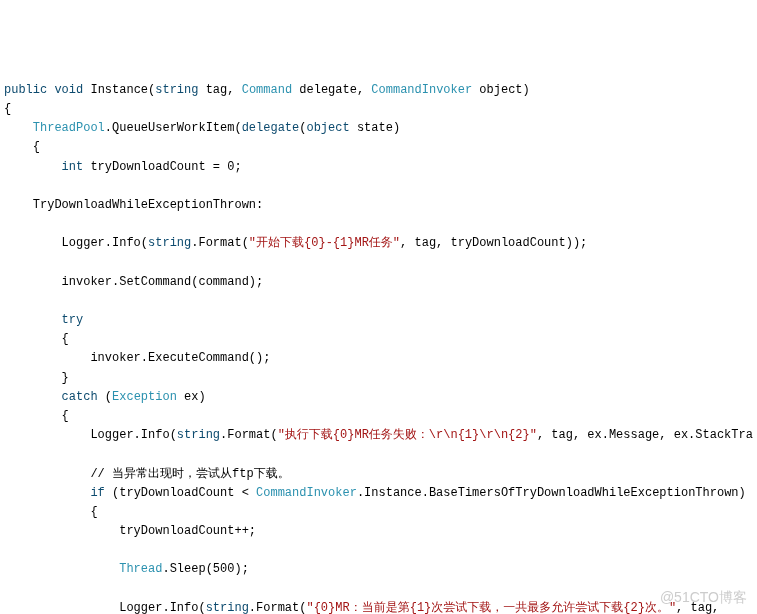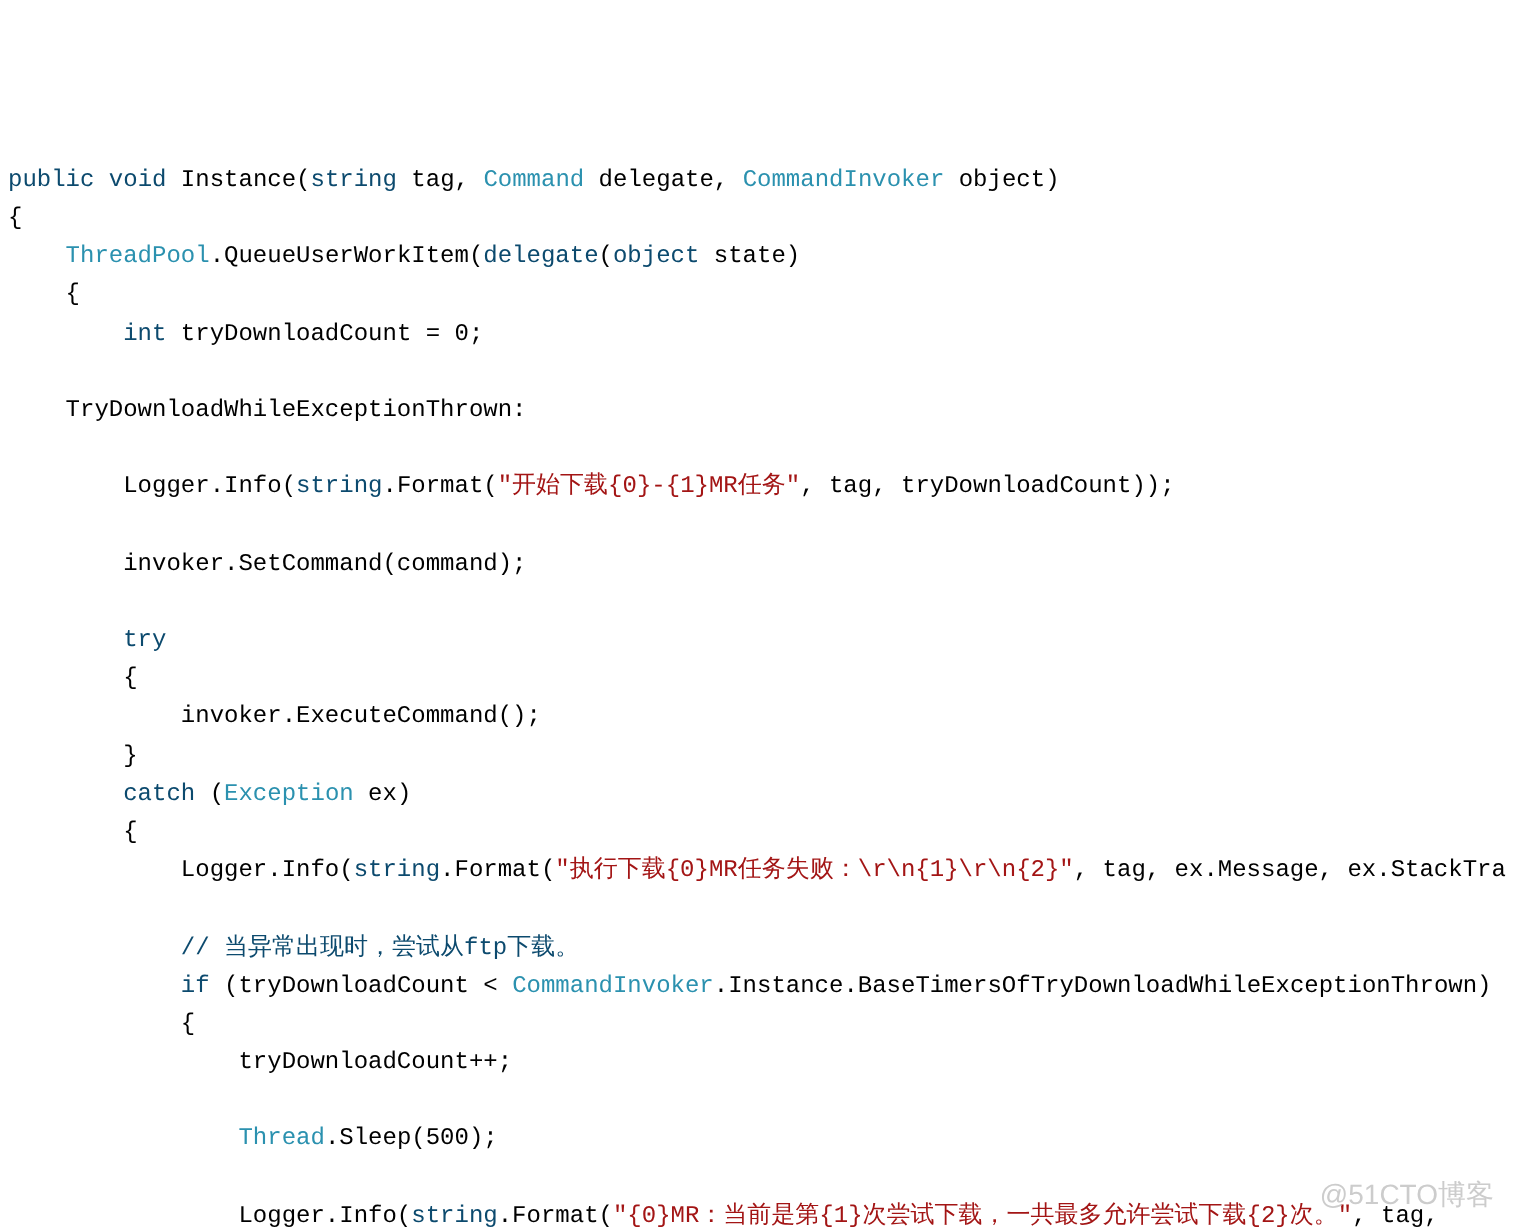--- a/index.html
+++ b/index.html
@@ -9,21 +9,21 @@
       font-size: 12px;
       line-height: 1.6;
       background: #ffffff;
       color: #000000;
       white-space: pre;
       overflow: hidden;
     }
     .kw { color: #0c4a6e; }
     .type { color: #2b91af; }
     .str { color: #a31515; }
-    .comment { color: #0c4a6e; font-family: Liberation Mono, monospace; }
+    .comment { color: #000000; font-family: Liberation Mono, monospace; }
     .watermark {
       position: fixed;
       bottom: 6px;
       right: 10px;
       color: #cccccc;
       font-family: Arial, sans-serif;
       font-size: 14px;
       margin-left: 28px;
     }
   </style>

